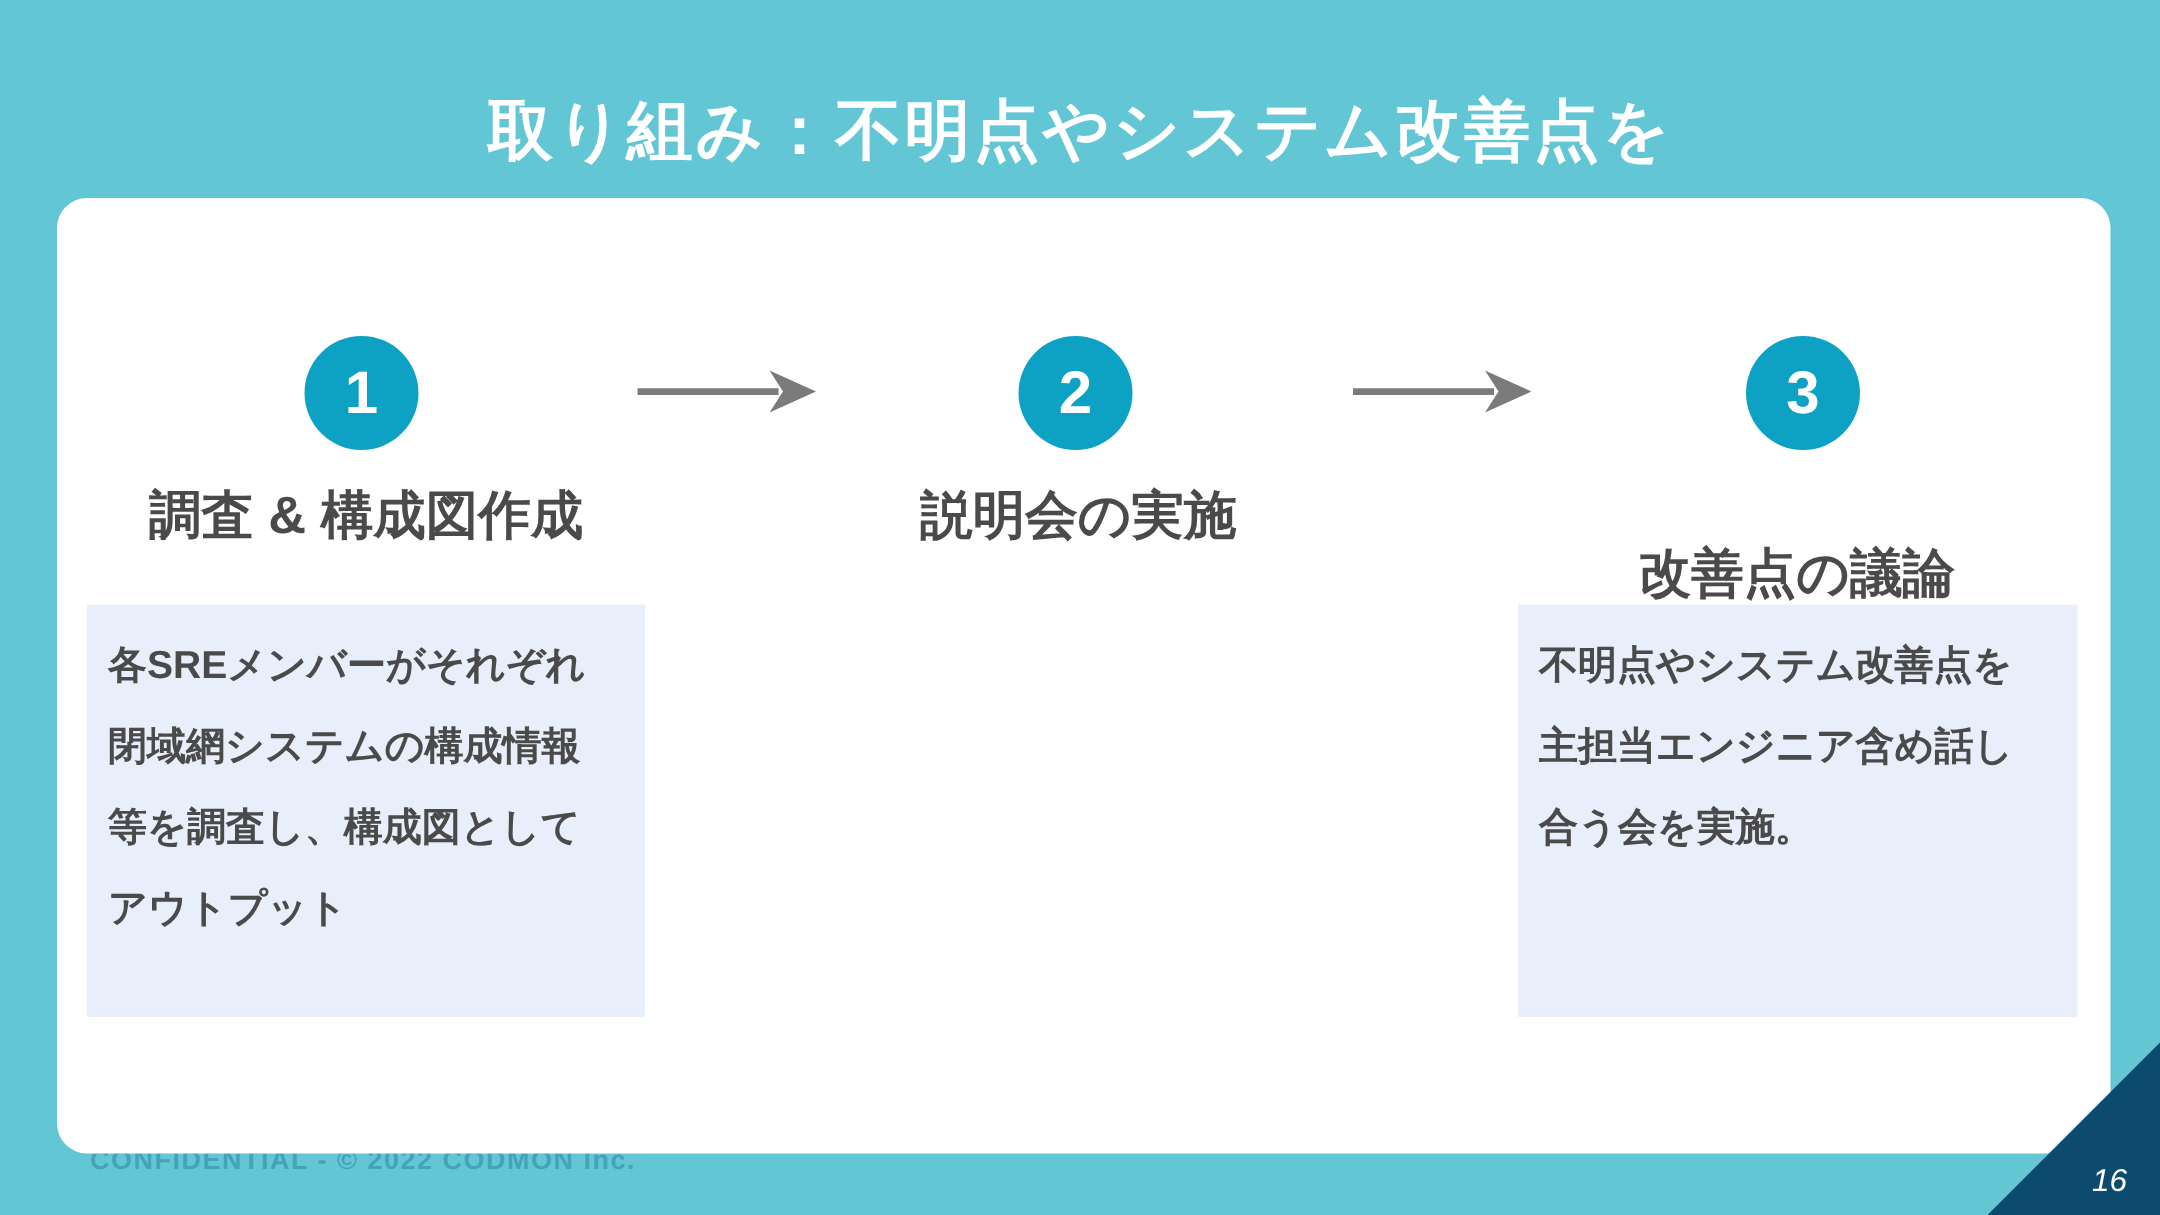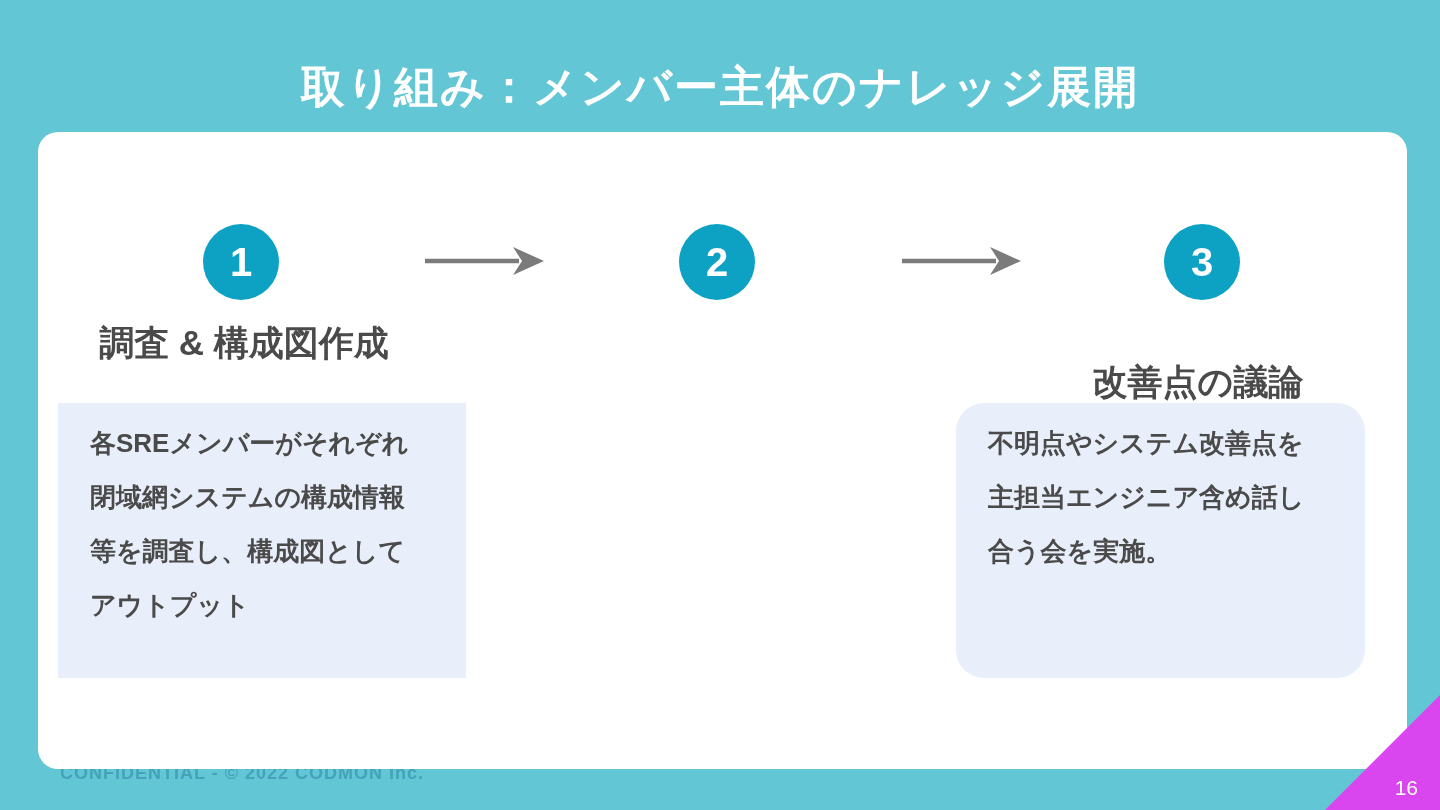--- a/index.html
+++ b/index.html
@@ -70,31 +70,31 @@
     color: #4a4a4a;
   }
   .heading-1 { left: 20px; text-align: center; }
   .heading-2 { left: 495px; }
   .heading-3 { left: 974px; margin-top: 39px; }
   .desc-box {
     position: absolute;
     top: 271px;
     width: 344px;
     height: 249px;
-    padding: 13px 32px;
+    padding: 13px 14px;
     background: #e8effa;
     font-size: 26px;
     font-weight: 700;
     line-height: 54px;
     color: #4a4a4a;
     white-space: pre-line;
   }
   .desc-1 { left: 20px; }
   .desc-2 { left: 495px; }
-  .desc-3 { left: 918px; width: 345px; border-radius: 28px; }
+  .desc-3 { left: 974px; width: 345px; }
   .arrow {
     position: absolute;
     top: 112px;
     width: 122px;
     height: 34px;
   }
   .arrow-1 { left: 385px; }
   .arrow-2 { left: 862px; }
   .footer {
     position: absolute;
@@ -105,59 +105,61 @@
     color: #45a2b8;
     letter-spacing: 1px;
     z-index: 1;
   }
   .corner-triangle {
     position: absolute;
     left: 1325px;
     top: 695px;
     width: 115px;
     height: 115px;
-    background: #d946ef;
+    background: #0c4a6e;
     clip-path: polygon(100% 0, 100% 100%, 0 100%);
     z-index: 3;
+    font-style: italic;
   }
   .page-number {
     position: absolute;
     right: 22px;
     bottom: 10px;
     font-size: 21px;
     color: #ffffff;
     font-weight: 400;
   }
 </style>
 </head>
 <body>
 
 <div class="slide">
 
-  <h1 class="title">取り組み：メンバー主体のナレッジ展開</h1>
+  <h1 class="title">取り組み：不明点やシステム改善点を</h1>
 
   <div class="card">
 
     <div class="badge badge-1">
       <span>1</span>
     </div>
     <h2 class="step-heading heading-1">調査 &amp; 構成図作成</h2>
     <div class="desc-box desc-1">各SREメンバーがそれぞれ
 閉域網システムの構成情報
 等を調査し、構成図として
 アウトプット</div>
 
     <svg class="arrow arrow-1" viewBox="0 0 122 34" xmlns="http://www.w3.org/2000/svg">
       <line x1="2" y1="17" x2="96" y2="17" stroke="#7b7b7b" stroke-width="4.5"></line>
       <polygon points="90,3 121,17 90,31 99,17" fill="#7b7b7b"></polygon>
     </svg>
 
     <div class="badge badge-2">
       <span>2</span>
     </div>
+    <h2 class="step-heading heading-2">説明会の実施</h2>
 
     <svg class="arrow arrow-2" viewBox="0 0 122 34" xmlns="http://www.w3.org/2000/svg">
       <line x1="2" y1="17" x2="96" y2="17" stroke="#7b7b7b" stroke-width="4.5"></line>
       <polygon points="90,3 121,17 90,31 99,17" fill="#7b7b7b"></polygon>
     </svg>
 
     <div class="badge badge-3">
       <span>3</span>
     </div>
     <h2 class="step-heading heading-3">改善点の議論</h2>

